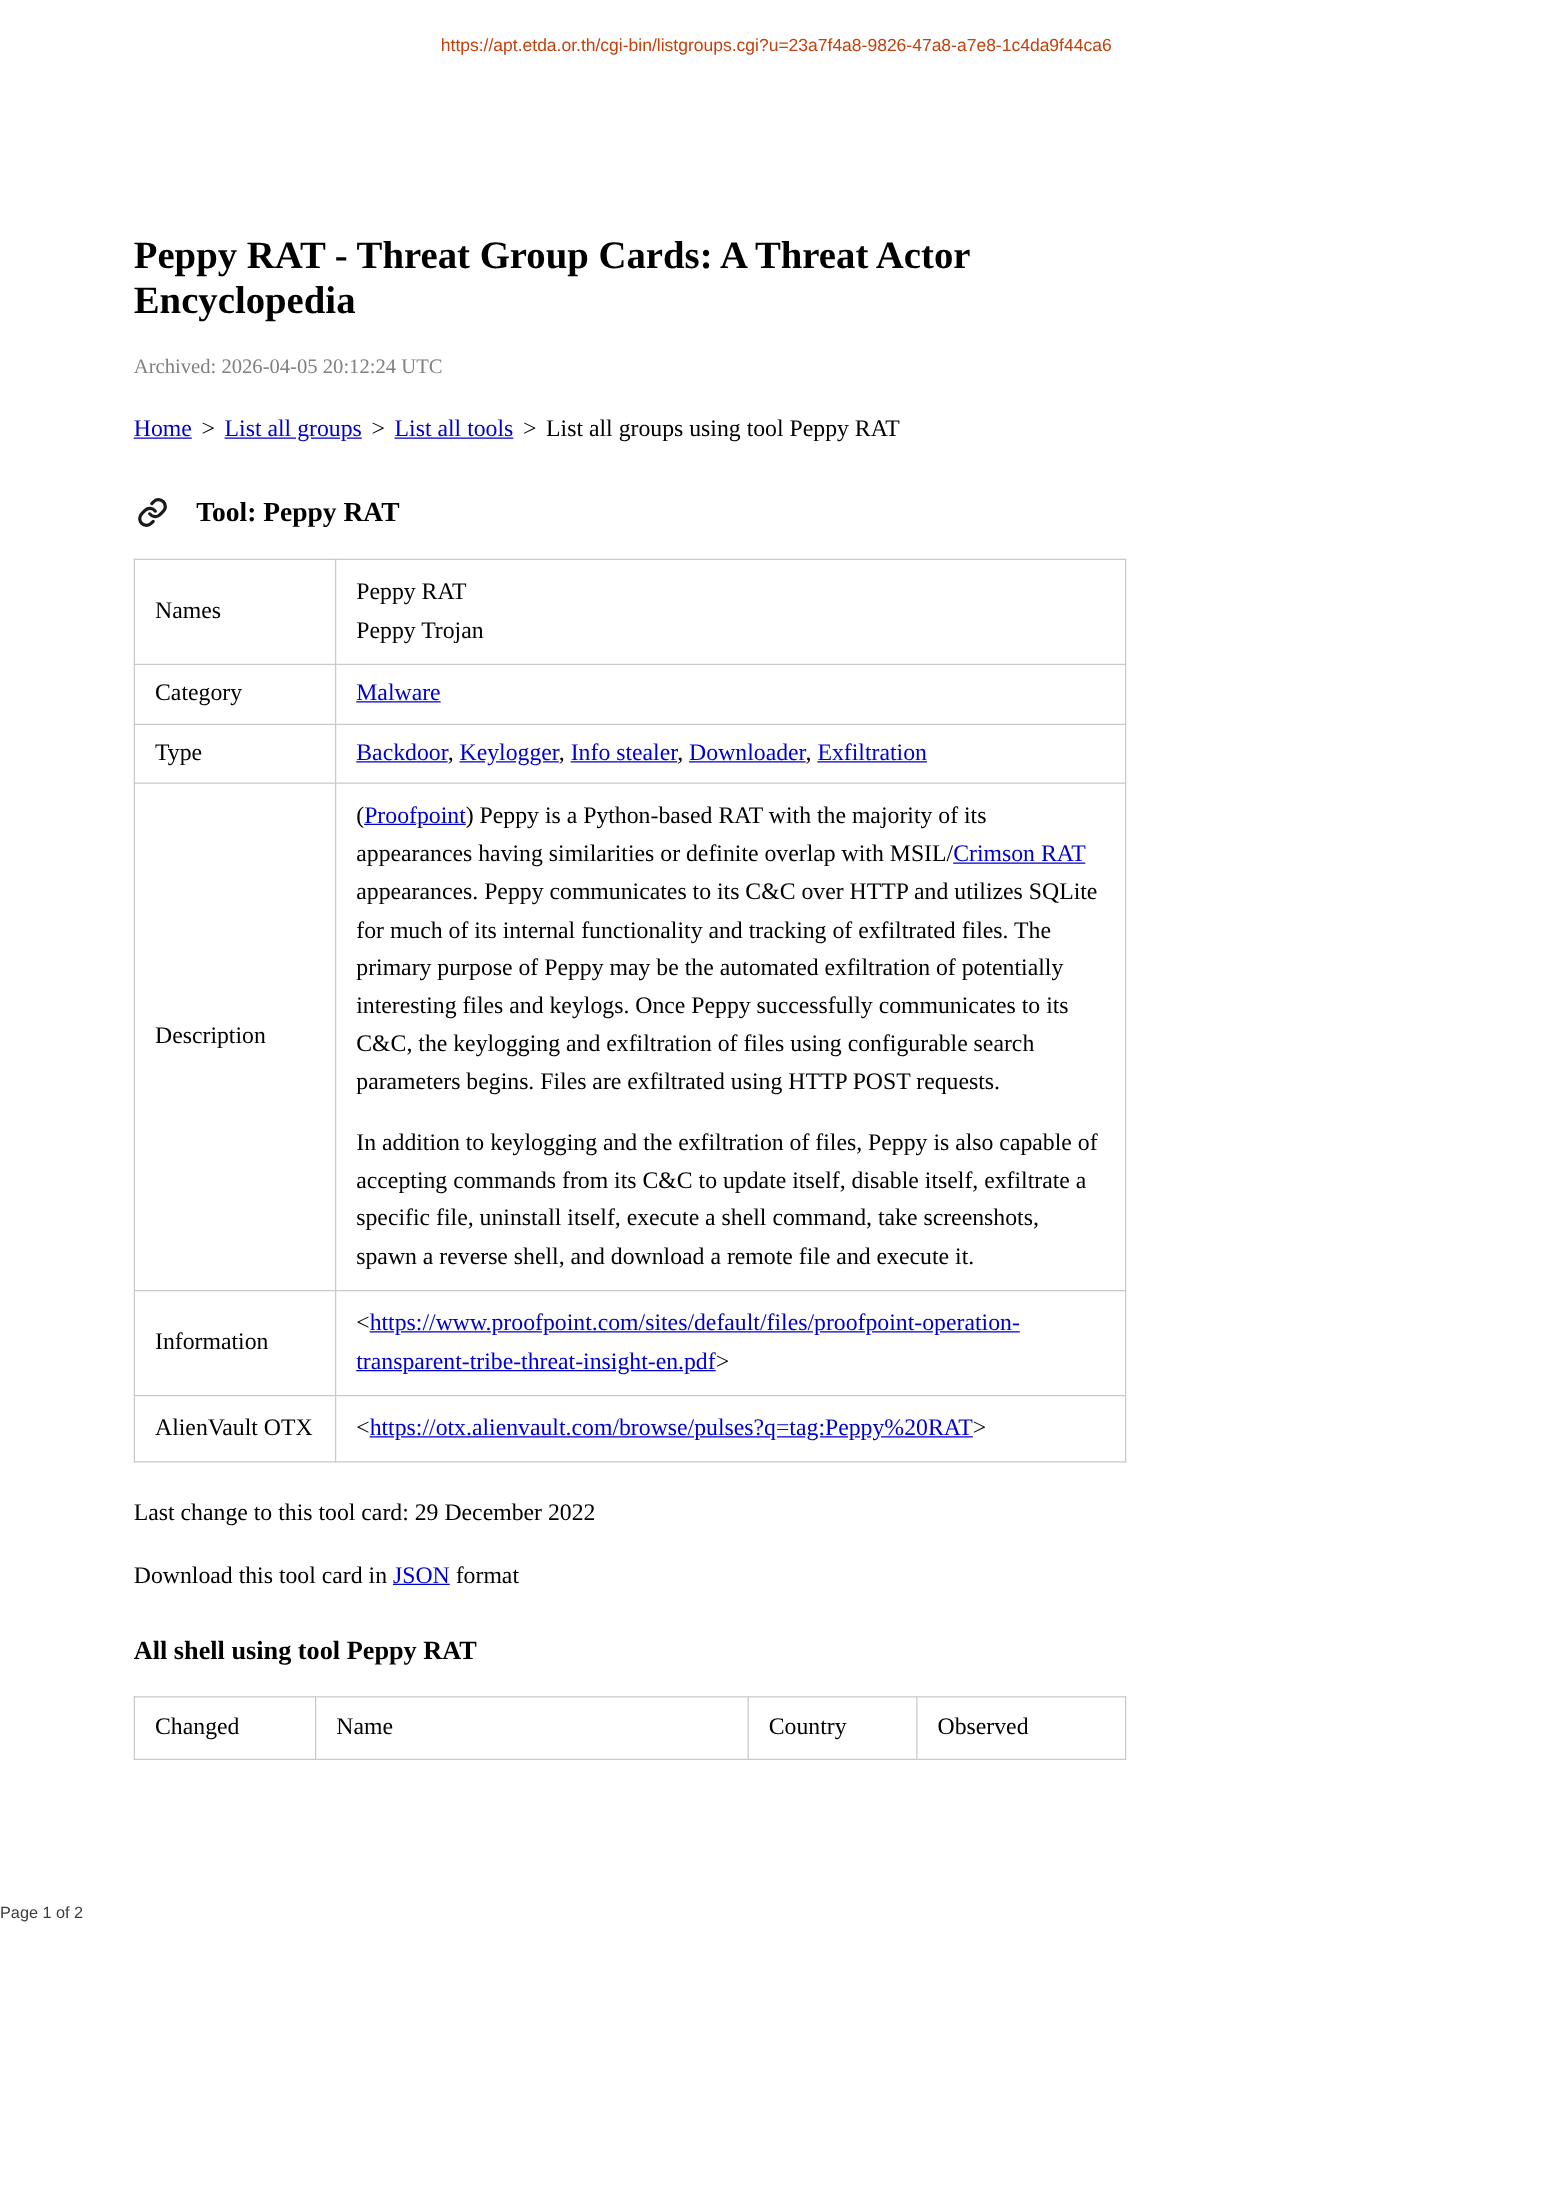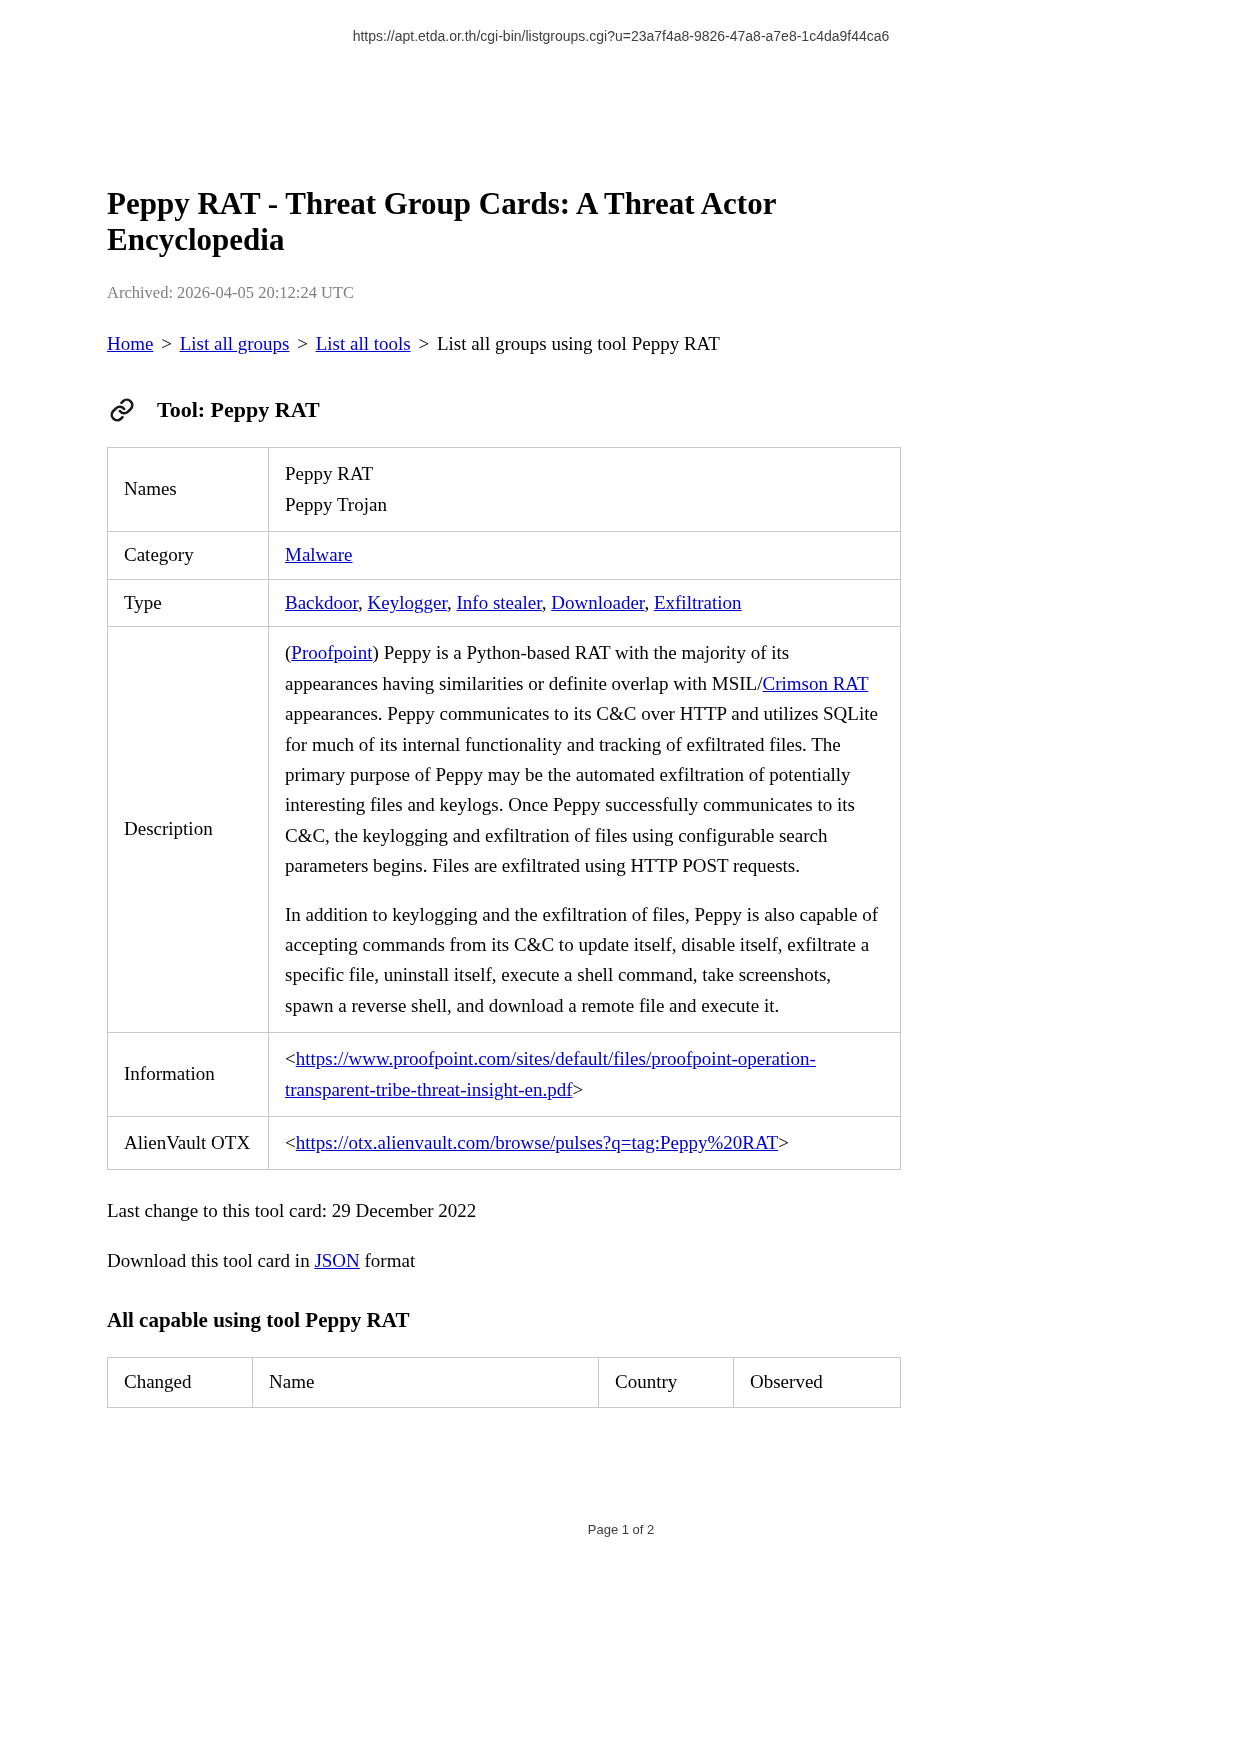--- a/index.html
+++ b/index.html
@@ -13,21 +13,21 @@
     overflow: hidden;
   }
   .url-header {
     position: absolute;
     top: 28px;
     left: 0;
     width: 100%;
     text-align: center;
     font-family: "Liberation Sans", sans-serif;
     font-size: 14px;
-    color: #404040;
+    color: #c2410c;
   }
   .content {
     position: absolute;
     left: 107px;
     top: 0;
     width: 794px;
   }
   h1.page-title {
     margin: 0;
     padding-top: 186px;
@@ -92,21 +92,20 @@
     border: 1px solid #c9c9c9;
     padding: 12px 16px;
     font-size: 19px;
     line-height: 1.3;
   }
   .footer {
     position: absolute;
     top: 1522px;
     left: 0;
     width: 100%;
-    text-align: center;
     font-family: "Liberation Sans", sans-serif;
     font-size: 13px;
     color: #3c3c3c;
   }
 </style>
 </head>
 <body>
 
 <div class="url-header">https://apt.etda.or.th/cgi-bin/listgroups.cgi?u=23a7f4a8-9826-47a8-a7e8-1c4da9f44ca6</div>
 
@@ -180,21 +179,21 @@
         <td class="label">AlienVault OTX</td>
         <td class="value wrap"><span>&lt;</span><a class="link">https://otx.alienvault.com/browse/pulses?q=tag:Peppy%20RAT</a><span>&gt;</span></td>
       </tr>
     </tbody>
   </table>
 
   <p class="last-change">Last change to this tool card: 29 December 2022</p>
 
   <p class="download"><span>Download this tool card in </span><a class="link">JSON</a><span> format</span></p>
 
-  <h3 class="groups-heading">All capable using tool Peppy RAT</h3>
+  <h3 class="groups-heading">All shell using tool Peppy RAT</h3>
 
   <table class="groups-table">
     <colgroup>
       <col style="width:145px">
       <col style="width:346px">
       <col style="width:135px">
       <col>
     </colgroup>
     <tbody>
       <tr>

